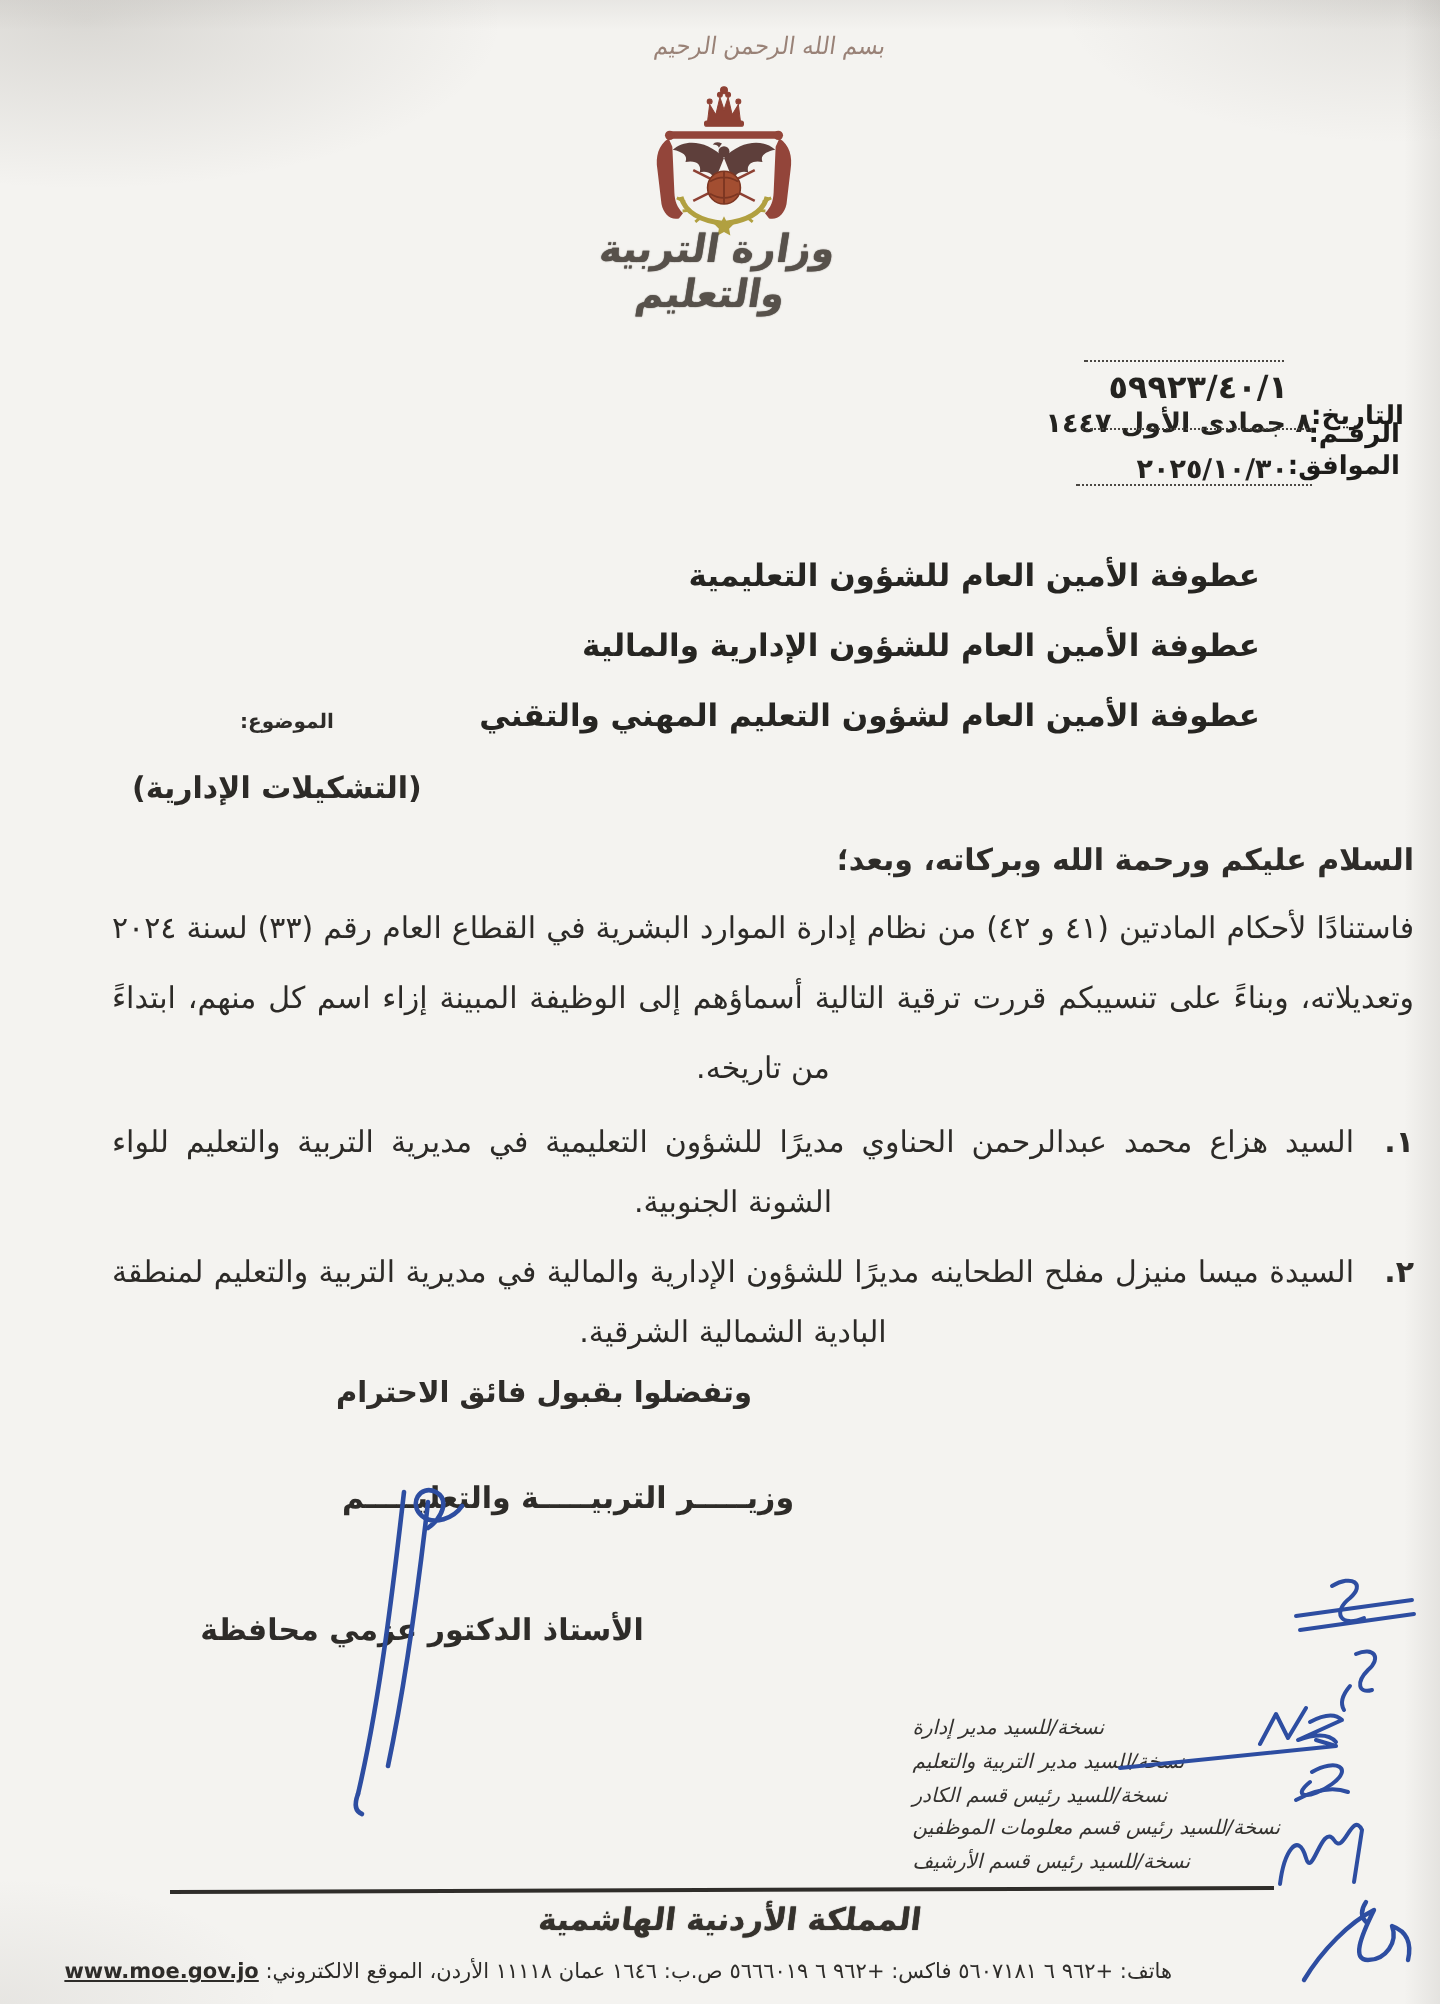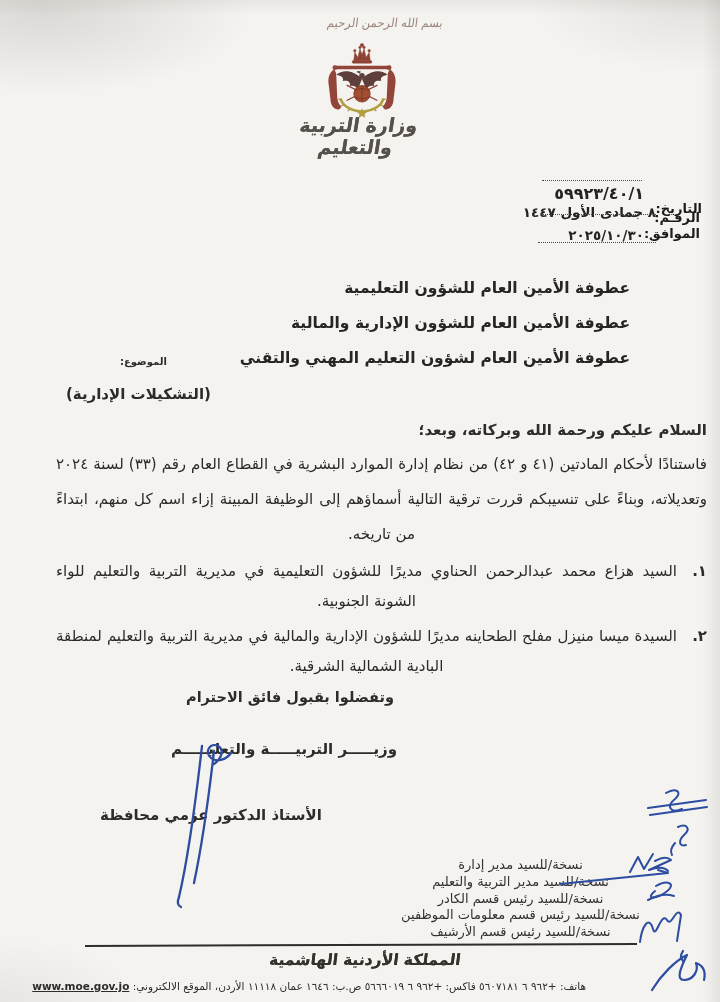--- a/index.html
+++ b/index.html
@@ -54,25 +54,25 @@
     top:447px;right:13px;left:56px;
     font-size:15px;line-height:35px;
     text-align:justify;text-align-last:center;
     color:#2c2a27;
   }
   .list{top:556px;right:13px;left:56px;}
   .list-item{display:flex;direction:rtl;margin-bottom:5px;}
   .list-num{flex:0 0 30px;font-size:15px;line-height:30px;font-weight:bold;}
   .list-text{flex:1;font-size:15px;line-height:30px;text-align:justify;text-align-last:center;color:#2c2a27;}
 
-  .closing{top:689px;left:168px;width:244px;text-align:center;font-size:14.5px;font-weight:bold;}
+  .closing{top:689px;left:168px;width:244px;text-align:left;font-size:14.5px;font-weight:bold;}
   .minister-title{top:740px;left:166px;width:236px;text-align:center;font-size:15px;font-weight:bold;white-space:nowrap;}
   .minister-name{top:806px;left:84px;width:254px;text-align:center;font-size:15px;font-weight:bold;}
 
-  .cc{top:857px;right:80px;text-align:center;font-size:13px;line-height:16.8px;color:#34322f;}
+  .cc{top:857px;right:80px;text-align:left;font-size:10px;line-height:16.8px;color:#34322f;font-style:italic;}
 
   .divider{top:944px;left:85px;width:552px;height:2px;background:#2f2d2a;transform:rotate(-.2deg);}
   .kingdom{
     top:951px;left:245px;width:240px;text-align:center;
     font-size:15.5px;font-weight:bold;color:#35322d;
     transform:skewX(-7deg);text-shadow:0 0 .5px #35322d;
   }
   .contact{top:980px;left:92px;width:494px;font-size:10.5px;color:#2e2c29;white-space:nowrap;}
   .website{font-weight:bold;text-decoration:underline;direction:ltr;unicode-bidi:embed;}
 

